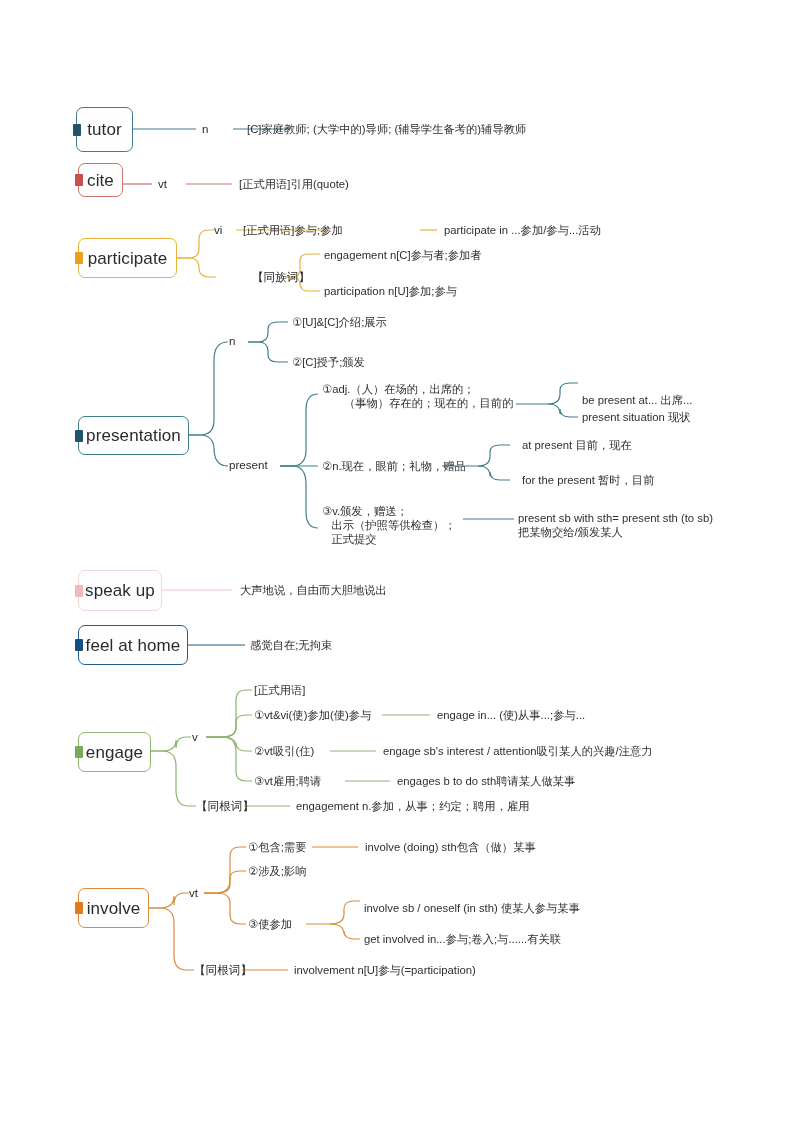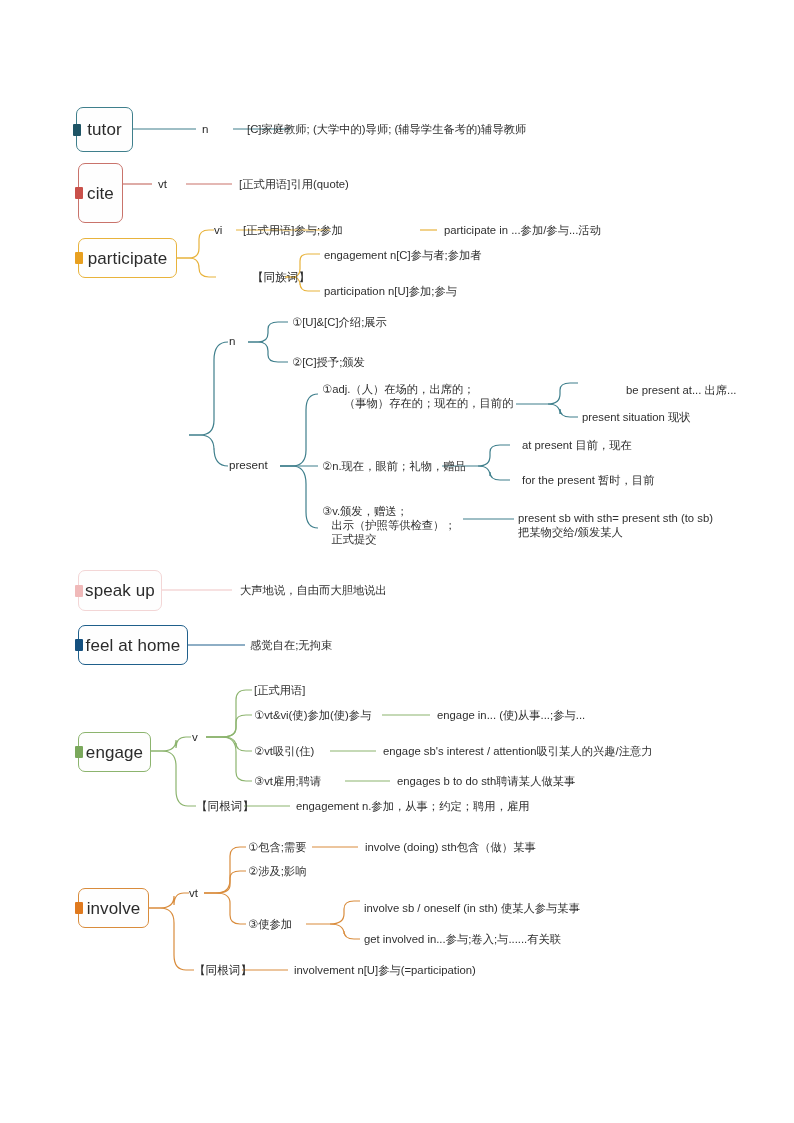--- a/index.html
+++ b/index.html
@@ -144,47 +144,51 @@
     </g>
   </svg>
 
   <div class="node" style="left:76px; top:107px; width:57px; height:45px; border:1.6px solid #3f7f8c;">
     <span class="tab" style="background:#1f5566;"></span>
     <span class="node-label">tutor</span>
   </div>
   <div class="txt lbl" style="left:202px; top:122px;">n</div>
   <div class="txt" style="left:247px; top:122px;">[C]家庭教师; (大学中的)导师; (辅导学生备考的)辅导教师</div>
 
-  <div class="node" style="left:78px; top:163px; width:45px; height:60px; border:1.6px solid #c9736b;">
+  <div class="node" style="left:78px; top:163px; width:45px; height:34px; border:1.6px solid #c9736b;">
     <span class="tab" style="background:#c9504a;"></span>
     <span class="node-label">cite</span>
   </div>
   <div class="txt lbl" style="left:158px; top:177px;">vt</div>
   <div class="txt" style="left:239px; top:177px;">[正式用语]引用(quote)</div>
 
   <div class="node" style="left:78px; top:238px; width:99px; height:40px; border:1.6px solid #e8b33c;">
     <span class="tab" style="background:#e8a020;"></span>
     <span class="node-label">participate</span>
   </div>
   <div class="txt lbl" style="left:214px; top:223px;">vi</div>
   <div class="txt" style="left:243px; top:223px;">[正式用语]参与;参加</div>
   <div class="txt" style="left:444px; top:223px;">participate in ...参加/参与...活动</div>
   <div class="txt lbl" style="left:214px; top:270px;margin-left:38px;">【同族词】</div>
   <div class="txt" style="left:324px; top:248px;">engagement n[C]参与者;参加者</div>
   <div class="txt" style="left:324px; top:284px;">participation n[U]参加;参与</div>
 
+  <div class="node" style="left:78px; top:416px; width:111px; height:39px; border:1.6px solid #3f7f8c;">
+    <span class="tab" style="background:#1f5566;"></span>
+    <span class="node-label">presentation</span>
+  </div>
   <div class="txt lbl" style="left:229px; top:334px;">n</div>
   <div class="txt" style="left:292px; top:315px;">①[U]&amp;[C]介绍;展示</div>
   <div class="txt" style="left:292px; top:355px;">②[C]授予;颁发</div>
 
   <div class="txt lbl" style="left:229px; top:458px;">present</div>
 
   <div class="txt multi" style="left:322px; top:382px;">①adj.（人）在场的，出席的；
        （事物）存在的；现在的，目前的</div>
-  <div class="txt" style="left:582px; top:383px;margin-left:44px;">be present at... 出席...</div>
+  <div class="txt" style="left:582px; top:393px;">be present at... 出席...</div>
   <div class="txt" style="left:582px; top:410px;">present situation 现状</div>
 
   <div class="txt" style="left:322px; top:459px;">②n.现在，眼前；礼物，赠品</div>
   <div class="txt" style="left:522px; top:438px;">at present 目前，现在</div>
   <div class="txt" style="left:522px; top:473px;">for the present 暂时，目前</div>
 
   <div class="txt multi" style="left:518px; top:511px;">present sb with sth= present sth (to sb)
 把某物交给/颁发某人</div>
   <div class="txt multi" style="left:322px; top:504px;">③v.颁发，赠送；
    出示（护照等供检查）；

